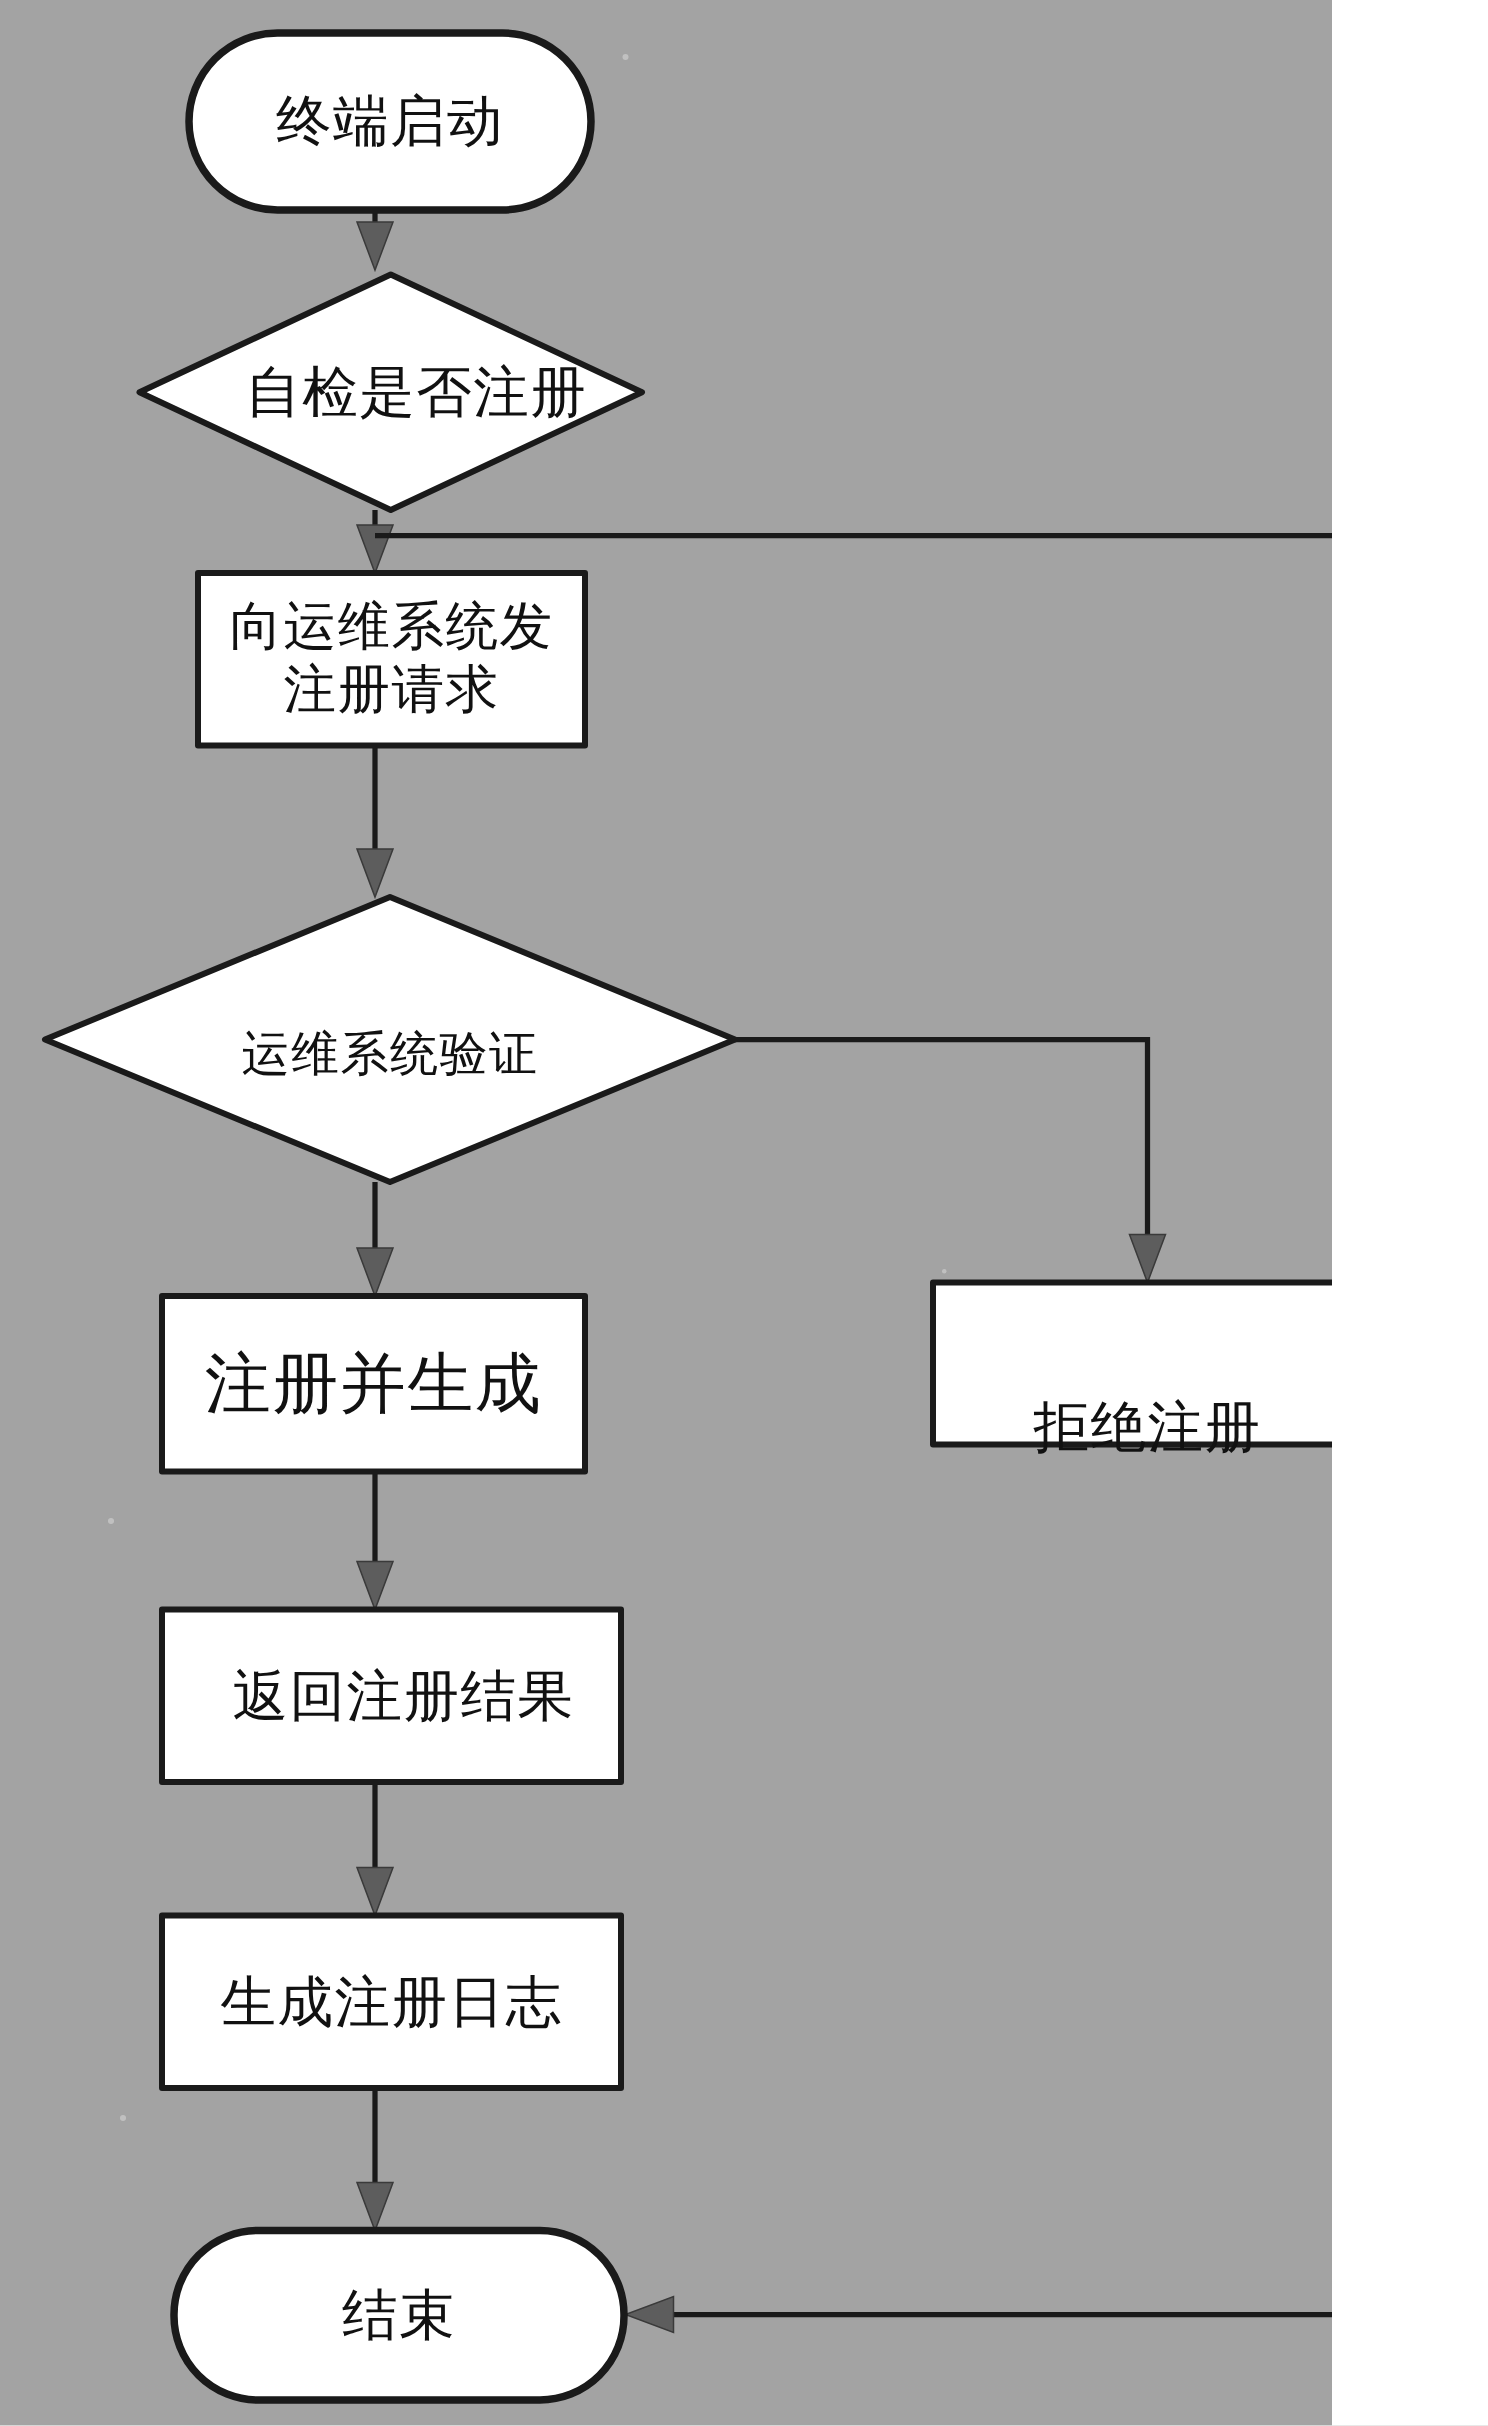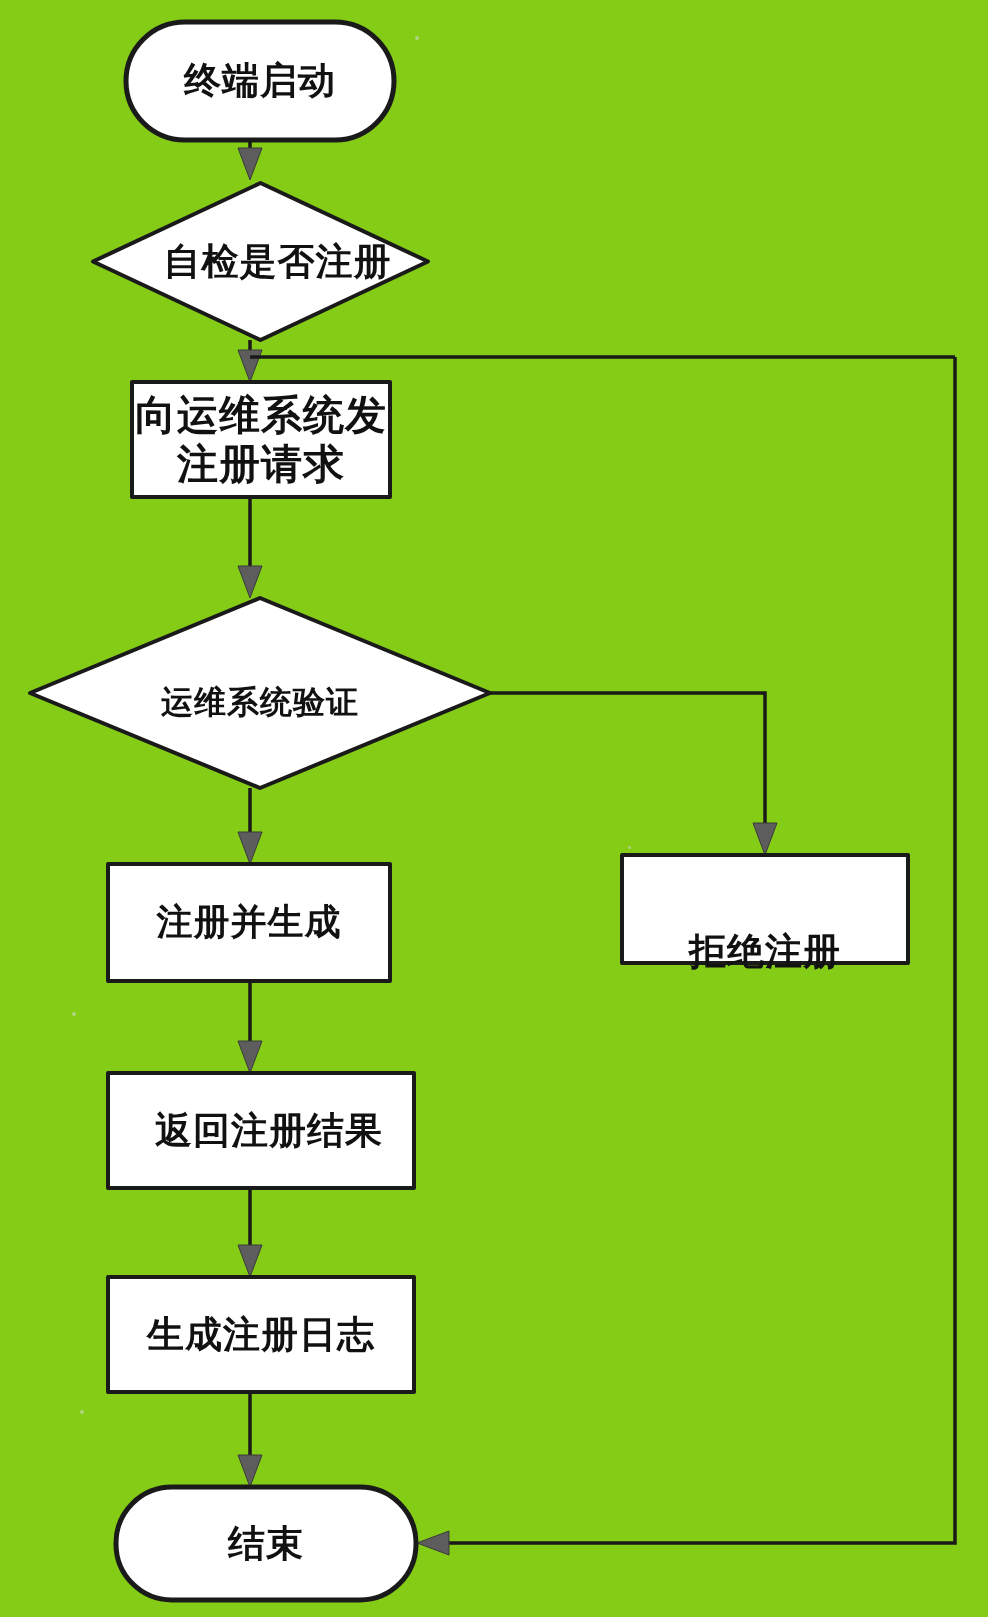--- a/index.html
+++ b/index.html
@@ -6,25 +6,24 @@
   html, body {
     margin: 0;
     padding: 0;
     background: #ffffff;
   }
   body {
     font-family: "DejaVu Sans", "Liberation Sans", sans-serif;
   }
   #canvas {
     position: relative;
-    width: 988px;
+    width: 888px;
     height: 1617px;
-    background: #84cc16;
+    background: #a3a3a3;
     overflow: hidden;
-    font-weight: bold;
   }
   #diagram-svg {
     position: absolute;
     top: 0;
     left: 0;
     width: 992px;
     height: 1617px;
   }
   .node-shape {
     fill: #ffffff;
@@ -169,30 +168,30 @@
   </svg>
 
   <div class="node-label" style="left:126px; top:22px; width:268px; height:118px;">
     <span class="line">终端启动</span>
   </div>
 
   <div class="node-label" style="left:110px; top:183px; width:335px; height:157px;">
     <span class="line">自检是否注册</span>
   </div>
 
-  <div class="node-label" style="left:132px; top:382px; width:258px; height:115px; font-size:41px;text-align:center;">
+  <div class="node-label" style="left:132px; top:382px; width:258px; height:115px; font-size:35px;text-align:center;">
     <span class="line">向运维系统发</span>
     <span class="line">注册请求</span>
   </div>
 
   <div class="node-label" style="left:30px; top:608px; width:460px; height:190px; font-size:32px;">
     <span class="line">运维系统验证</span>
   </div>
 
-  <div class="node-label" style="left:108px; top:864px; width:282px; height:117px; font-size:36px;">
+  <div class="node-label" style="left:108px; top:864px; width:282px; height:117px; font-size:44px;">
     <span class="line">注册并生成</span>
   </div>
 
   <div class="node-label" style="left:622px; top:898px; width:286px; height:108px;">
     <span class="line">拒绝注册</span>
   </div>
 
   <div class="node-label" style="left:116px; top:1073px; width:306px; height:115px;">
     <span class="line">返回注册结果</span>
   </div>

